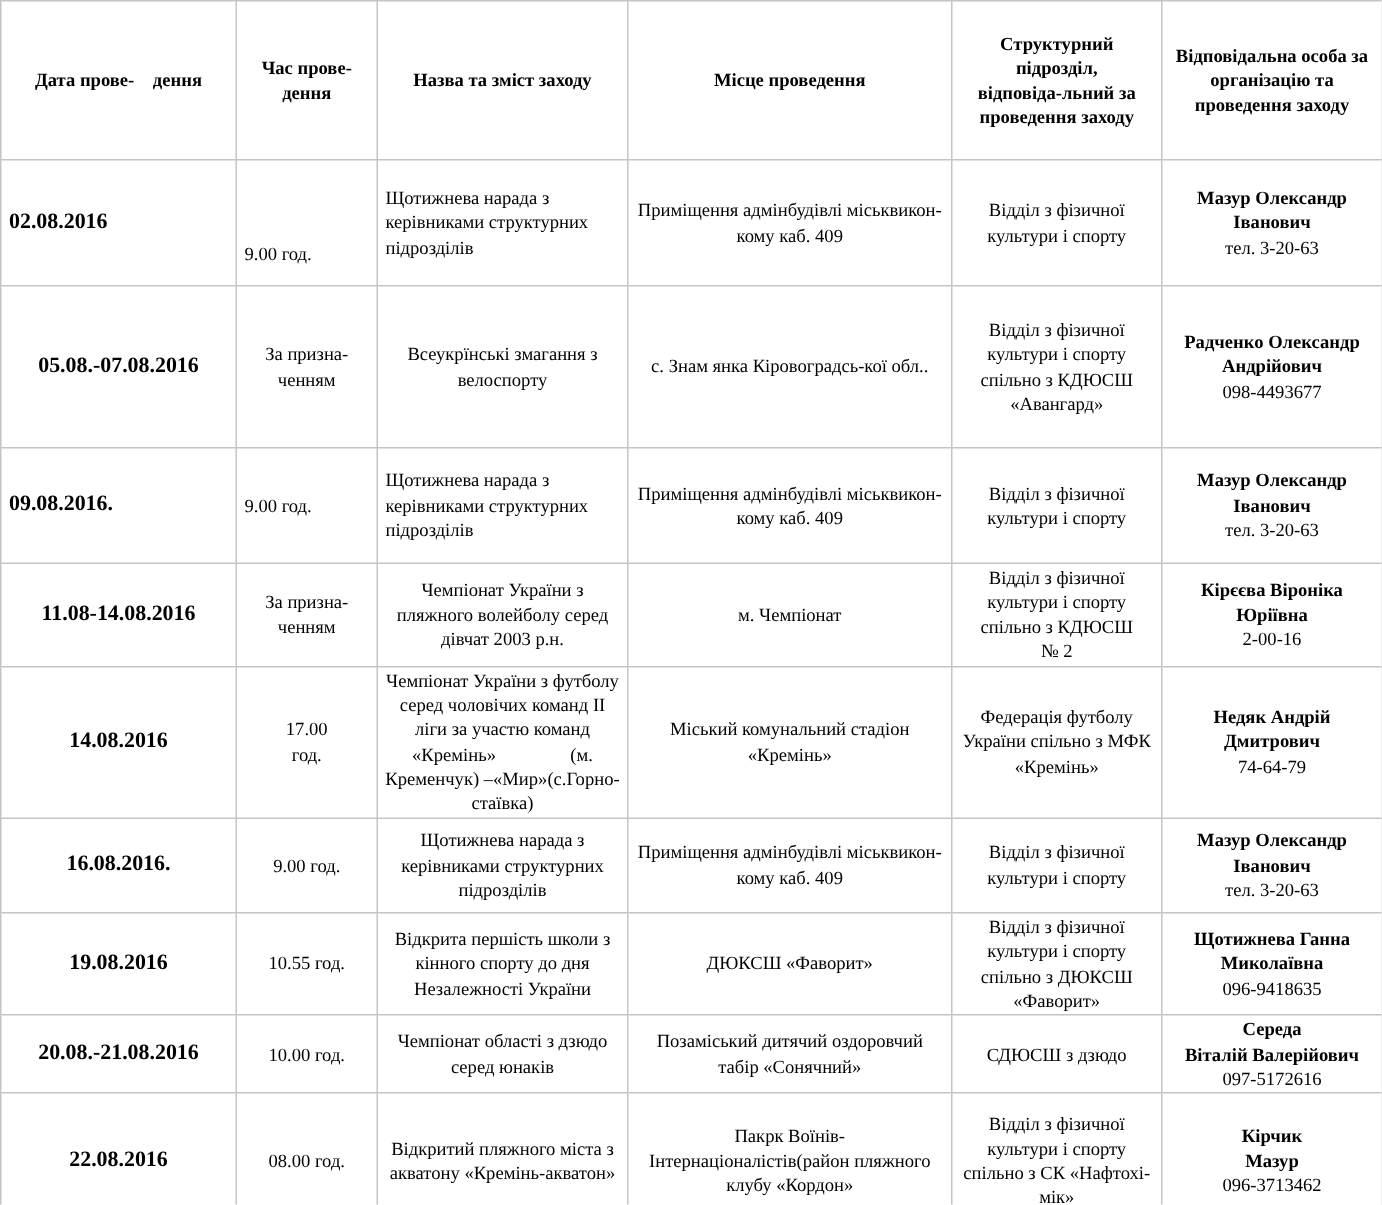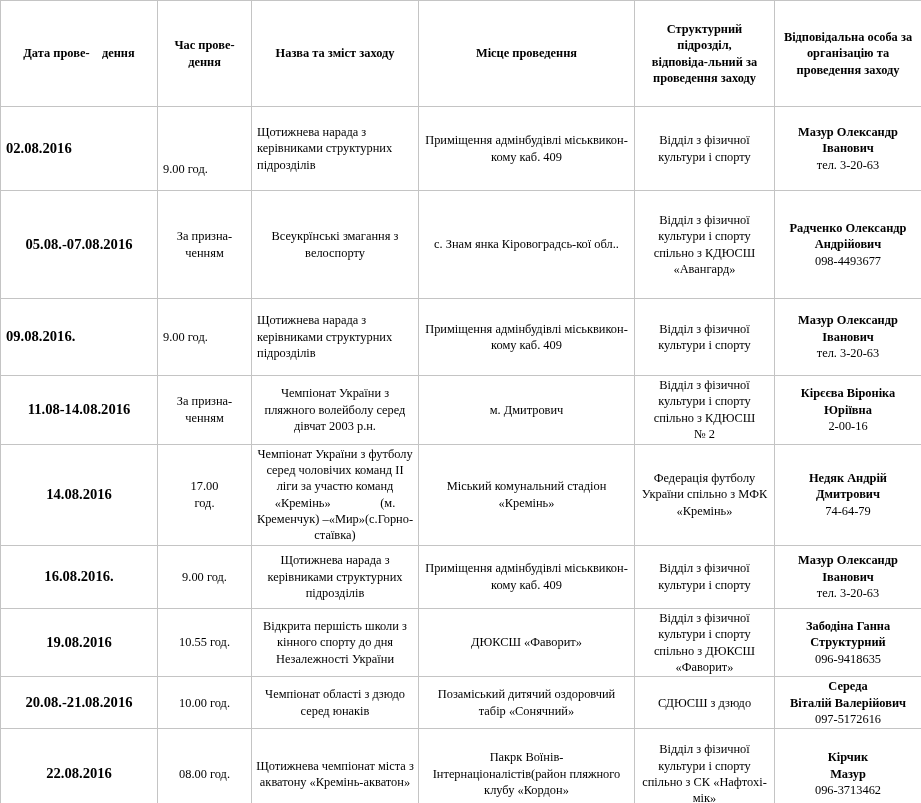--- a/index.html
+++ b/index.html
@@ -91,21 +91,21 @@
         <td class="al-left"><span>Щотижнева нарада з керівниками структурних підрозділів</span></td>
         <td><span>Приміщення адмінбудівлі міськвикон-кому каб. 409</span></td>
         <td><span>Відділ з фізичної культури і спорту</span></td>
         <td><span class="b">Мазур Олександр Іванович</span><span>
 тел. 3-20-63</span></td>
       </tr>
       <tr>
         <td><span>11.08-14.08.2016</span></td>
         <td><span>За призна-ченням</span></td>
         <td><span>Чемпіонат України з пляжного волейболу серед дівчат 2003 р.н.</span></td>
-        <td><span>м. Дмитрович</span></td>
+        <td><span>м. Чемпіонат</span></td>
         <td><span>Відділ з фізичної культури і спорту спільно з КДЮСШ
 № 2</span></td>
         <td><span class="b">Кірєєва Віроніка Юріївна</span><span>
 2-00-16</span></td>
       </tr>
       <tr>
         <td><span>14.08.2016</span></td>
         <td><span>17.00
 год.</span></td>
         <td><span>Чемпіонат України з футболу серед чоловічих команд ІІ ліги за участю команд «Кремінь»                (м. Кременчук) –«Мир»(с.Горно-стаївка)</span></td>
@@ -122,37 +122,37 @@
         <td><span>Відділ з фізичної культури і спорту</span></td>
         <td><span class="b">Мазур Олександр Іванович</span><span>
 тел. 3-20-63</span></td>
       </tr>
       <tr>
         <td><span>19.08.2016</span></td>
         <td><span>10.55 год.</span></td>
         <td><span>Відкрита першість школи з кінного спорту до дня Незалежності України</span></td>
         <td><span>ДЮКСШ «Фаворит»</span></td>
         <td><span>Відділ з фізичної культури і спорту спільно з ДЮКСШ «Фаворит»</span></td>
-        <td><span class="b">Забодіна Ганна Структурний</span><span>
+        <td><span class="b">Щотижнева Ганна Миколаївна</span><span>
 096-9418635</span></td>
       </tr>
       <tr>
         <td><span>20.08.-21.08.2016</span></td>
         <td><span>10.00 год.</span></td>
         <td><span>Чемпіонат області з дзюдо серед юнаків</span></td>
         <td><span>Позаміський дитячий оздоровчий табір «Сонячний»</span></td>
         <td><span>СДЮСШ з дзюдо</span></td>
         <td><span class="b">Середа
 Віталій Валерійович</span><span>
 097-5172616</span></td>
       </tr>
       <tr>
         <td><span>22.08.2016</span></td>
         <td><span>08.00 год.</span></td>
-        <td><span>Щотижнева чемпіонат міста з акватону «Кремінь-акватон»</span></td>
+        <td><span>Відкритий пляжного міста з акватону «Кремінь-акватон»</span></td>
         <td><span>Пакрк Воїнів-Інтернаціоналістів(район пляжного клубу «Кордон»</span></td>
         <td><span>Відділ з фізичної культури і спорту спільно з СК «Нафтохі-мік»</span></td>
         <td><span class="b">Кірчик
 Мазур</span><span>
 096-3713462</span></td>
       </tr>
     </tbody>
 </table>
 
 </body></html>

